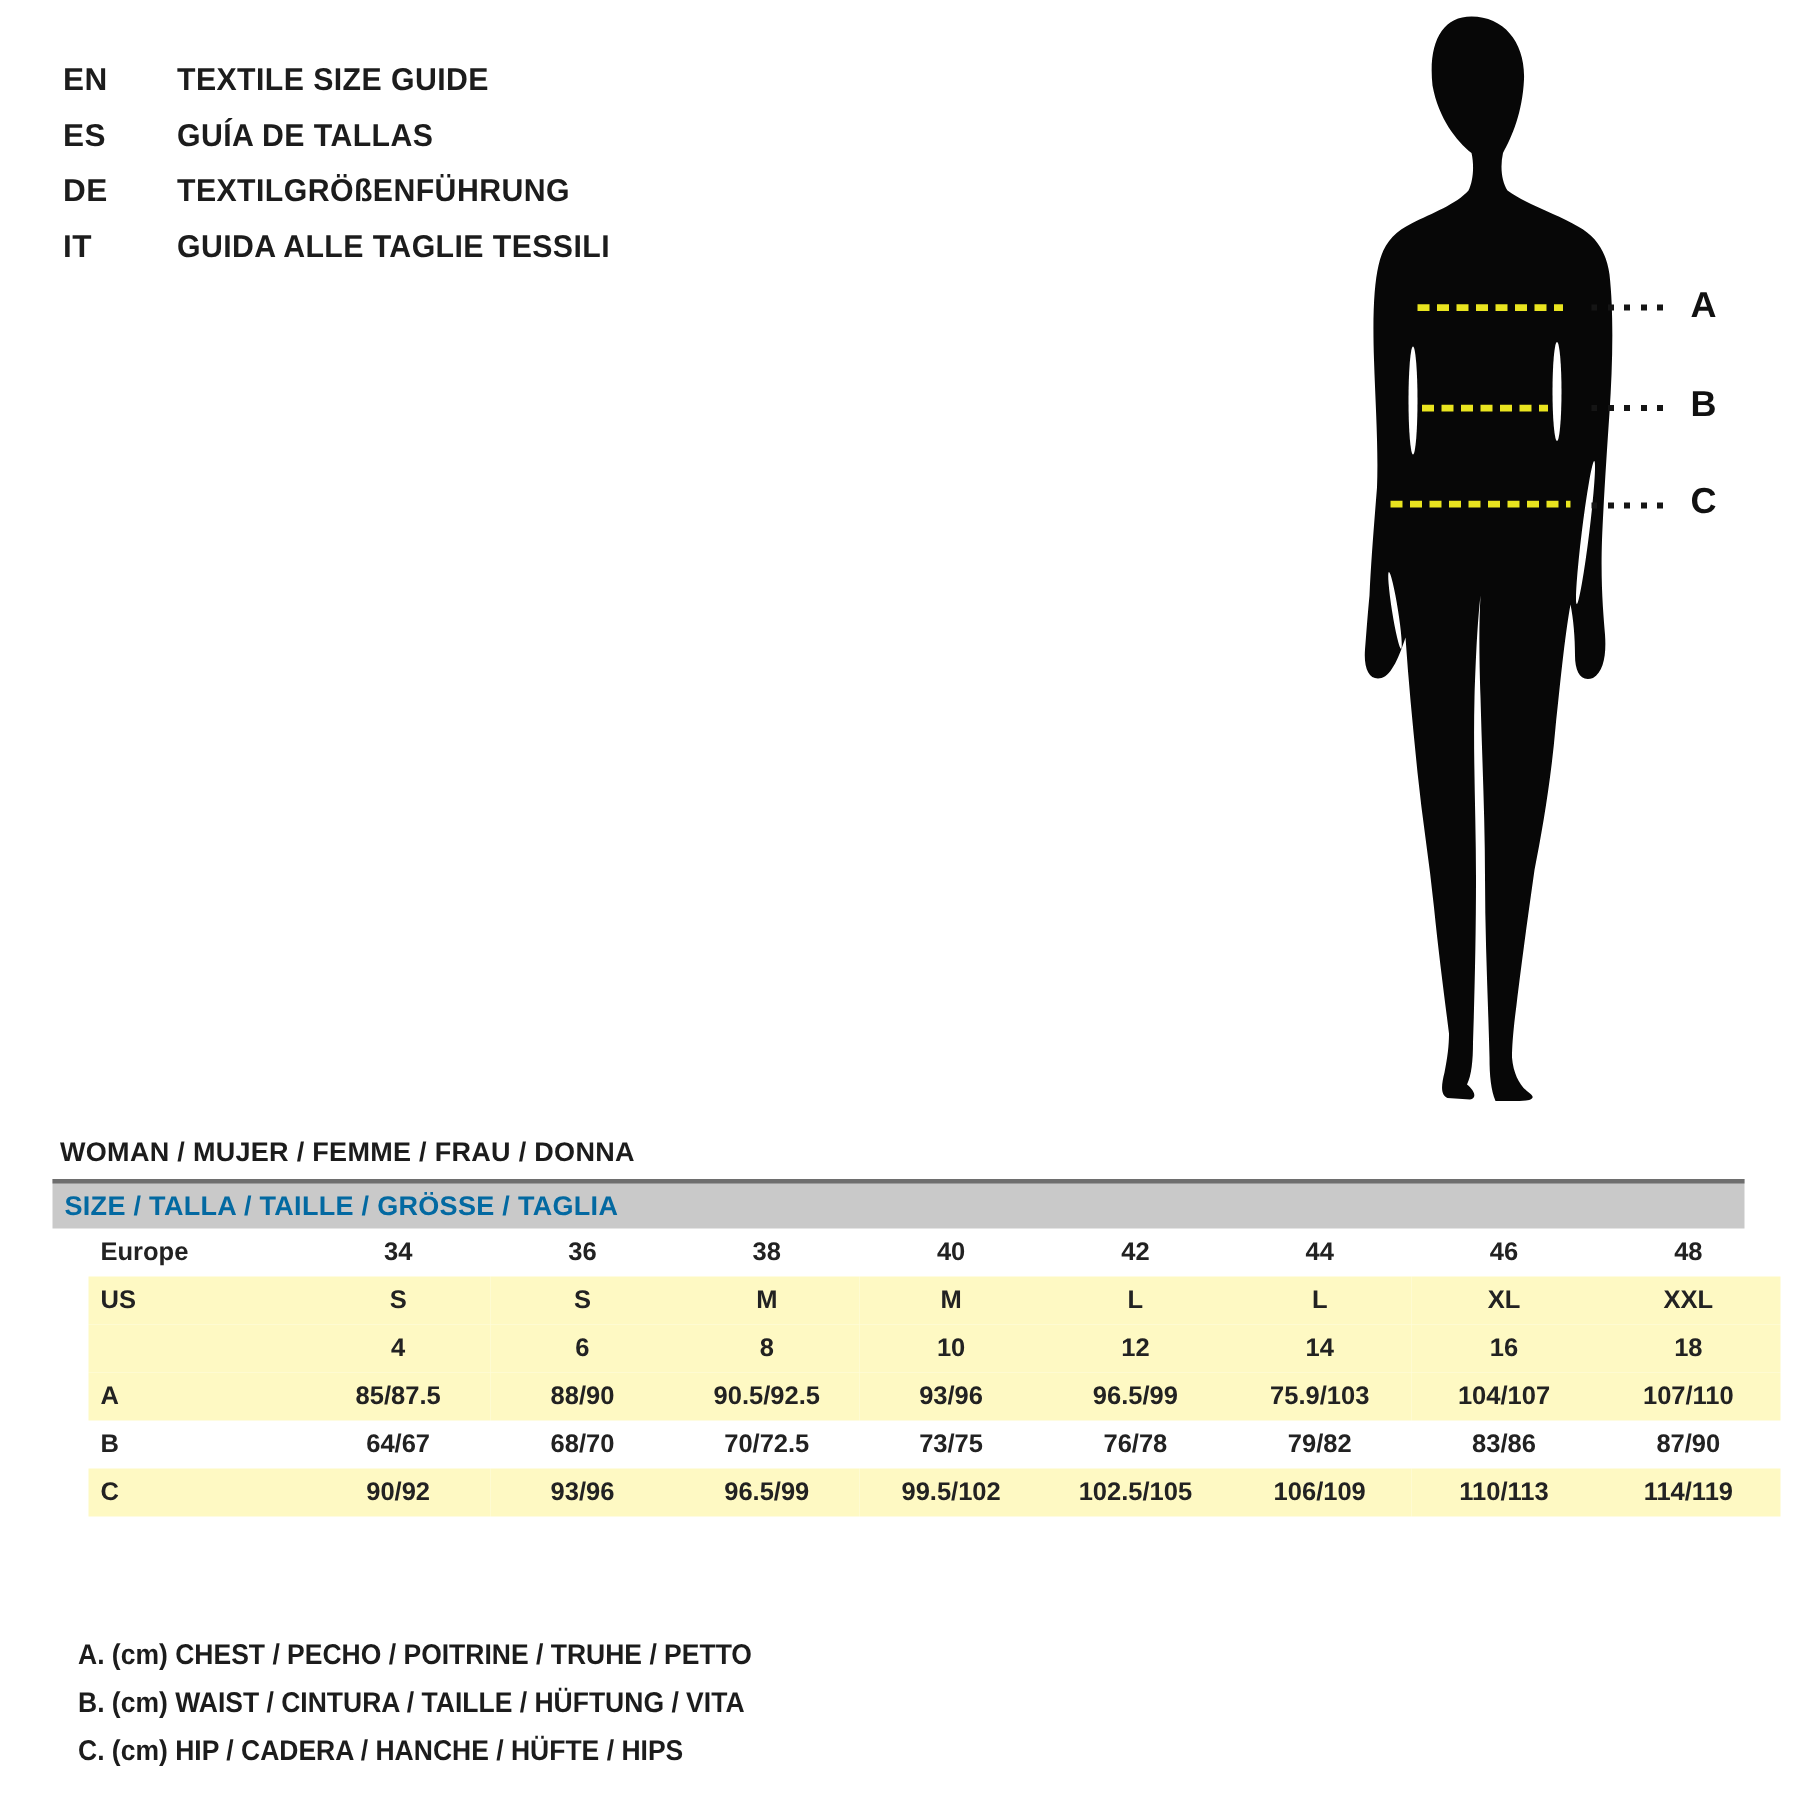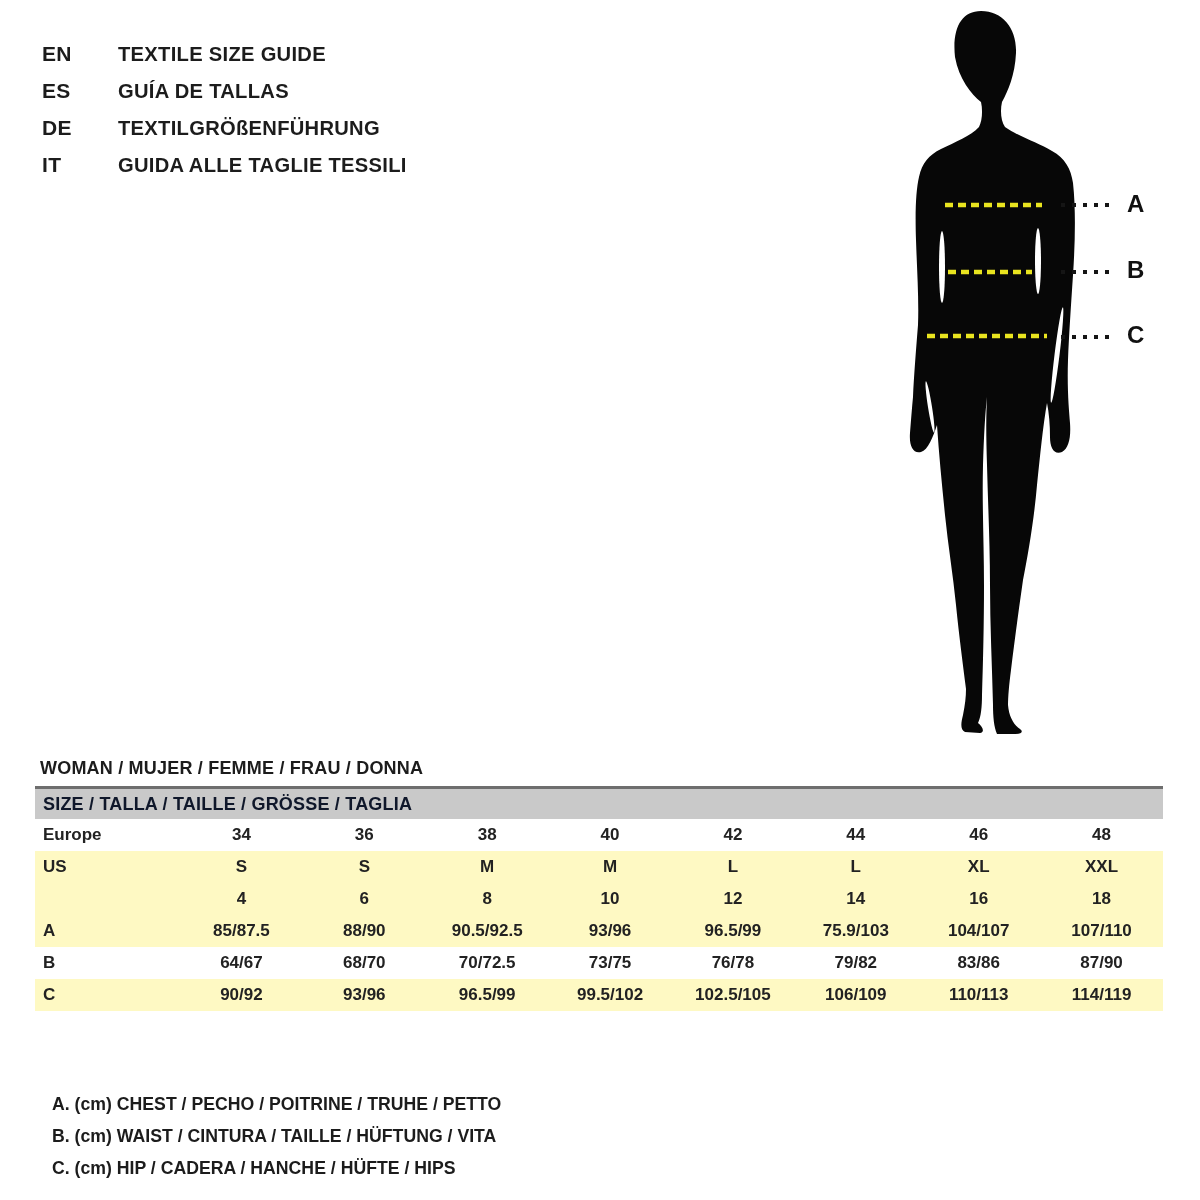--- a/index.html
+++ b/index.html
@@ -20,27 +20,27 @@
   .leader.a{top:203px;} .leader.b{top:270px;} .leader.c{top:335px;}
   .marker-label{position:absolute;left:1127px;font-size:24px;font-weight:bold;color:#111;}
   .marker-label.a{top:190px;} .marker-label.b{top:256px;} .marker-label.c{top:321px;}
 
   
   .section-title{position:absolute;left:40px;top:758px;font-size:18px;font-weight:bold;letter-spacing:.2px;}
 
   
   .size-table-wrap{position:absolute;left:35px;top:786px;width:1128px;}
   table.size-table{border-collapse:collapse;table-layout:fixed;width:1128px;
-    font-size:17px;font-weight:bold;color:#222;}
+    font-size:17px;font-weight:bold;color:#222;margin-left:24px;}
   table.size-table td{height:32px;text-align:center;padding:0;vertical-align:middle;}
   table.size-table td.row-label{text-align:left;padding-left:8px;}
   tr.shaded td{background:#fef9c3;}
   .table-header{box-sizing:border-box;width:1128px;height:33px;background:#c9c9c9;
     border-top:3px solid #6e6e6e;display:flex;align-items:center;
-    font-size:18px;font-weight:bold;color:#0f172a;padding-left:8px;letter-spacing:.2px;}
+    font-size:18px;font-weight:bold;color:#0369a1;padding-left:8px;letter-spacing:.2px;}
 
   
   .legend{position:absolute;left:52px;top:1088px;}
   .legend-line{font-size:19px;font-weight:bold;line-height:32px;white-space:nowrap;
     transform:scaleX(.93);transform-origin:0 0;}
 </style>
 </head>
 <body>
 
 <div id="canvas">

